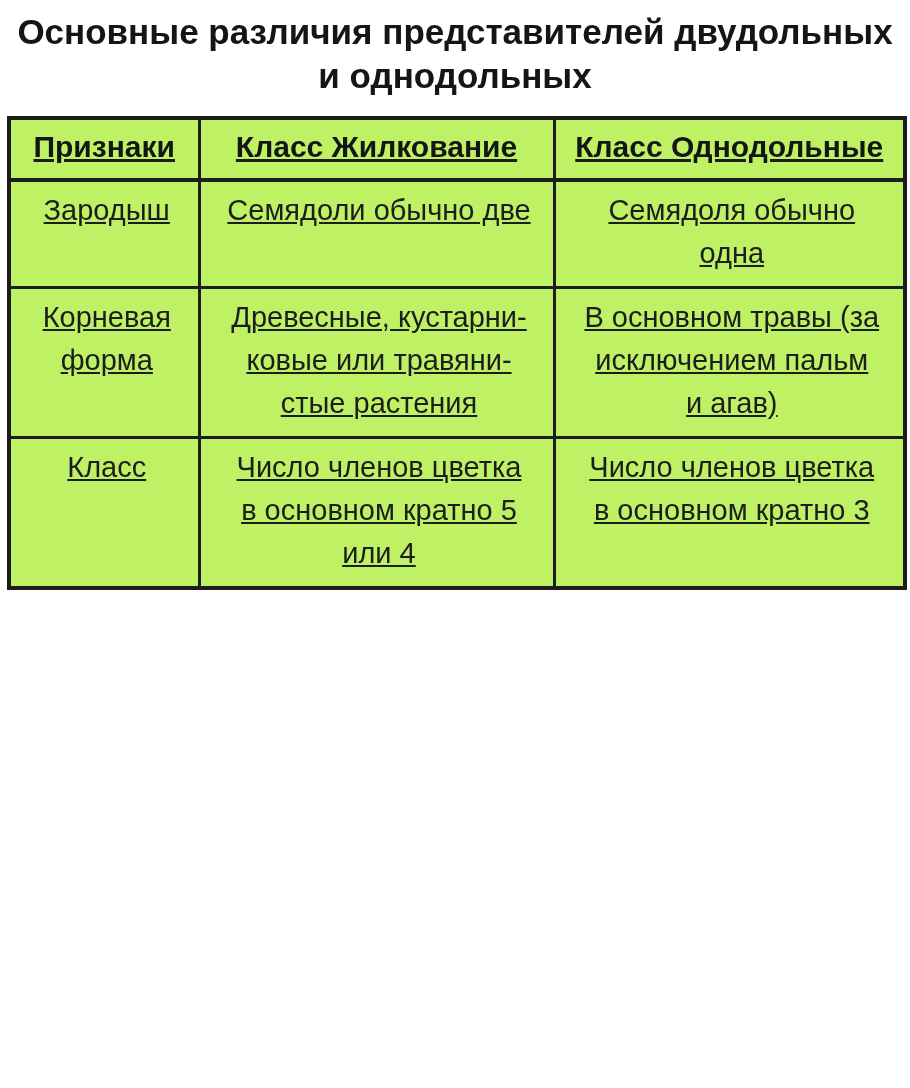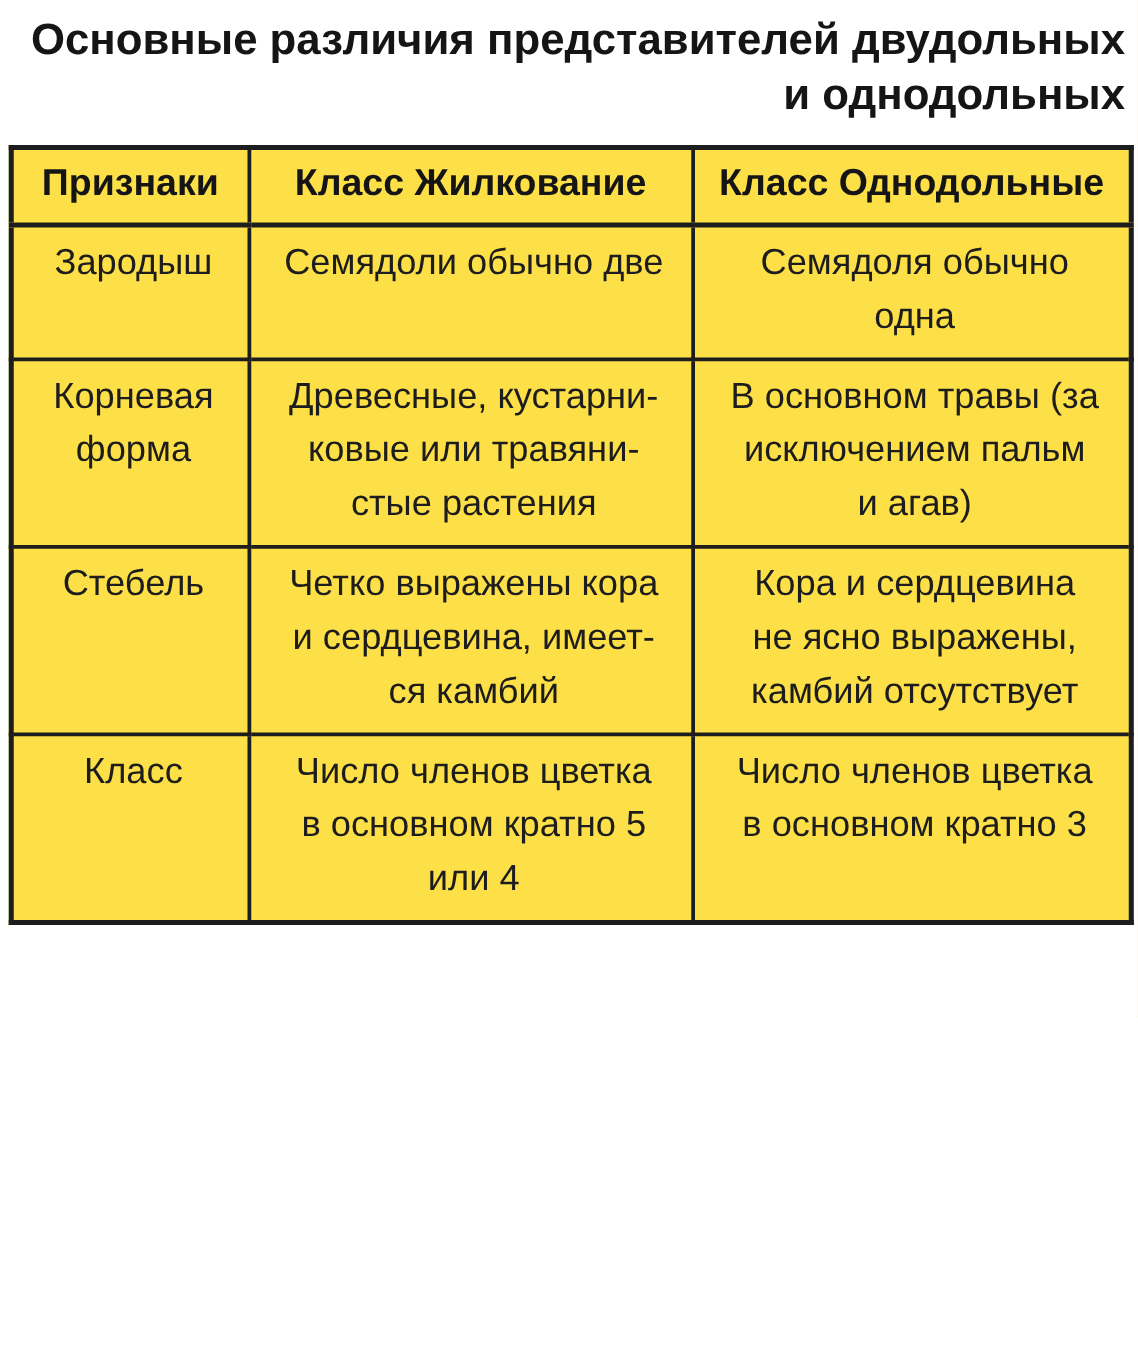--- a/index.html
+++ b/index.html
@@ -10,34 +10,35 @@
   }
   .page {
     width: 910px;
     height: 1088px;
     background: #ffffff;
     color: #1d1d1d;
     overflow: hidden;
   }
   .doc-title {
     margin: 10px 10px 18px 10px;
-    text-align: right;
+    text-align: center;
     font-size: 35px;
     font-weight: bold;
     line-height: 44px;
     letter-spacing: 0px;
     white-space: pre-line;
     color: #151515;
   }
   table.comparison {
     border-collapse: collapse;
     table-layout: fixed;
     width: 896px;
     margin-left: 7px;
-    background: #fde047;
+    background: #bef264;
+    text-decoration: underline;
   }
   table.comparison col.c1 { width: 190px; }
   table.comparison col.c2 { width: 355px; }
   table.comparison col.c3 { width: 351px; }
   table.comparison th,
   table.comparison td {
     border: 3px solid #1d1d1d;
     color: #1d1d1d;
   }
   table.comparison { border: 4px solid #1d1d1d; }
@@ -92,29 +93,20 @@
         <td>Корневая
 форма</td>
         <td>Древесные, кустарни-
 ковые или травяни-
 стые растения</td>
         <td>В основном травы (за
 исключением пальм
 и агав)</td>
       </tr>
       <tr>
-        <td>Стебель</td>
-        <td>Четко выражены кора
-и сердцевина, имеет-
-ся камбий</td>
-        <td>Кора и сердцевина
-не ясно выражены,
-камбий отсутствует</td>
-      </tr>
-      <tr>
         <td>Класс</td>
         <td>Число членов цветка
 в основном кратно 5
 или 4</td>
         <td>Число членов цветка
 в основном кратно 3</td>
       </tr>
     </tbody>
   </table>
 

